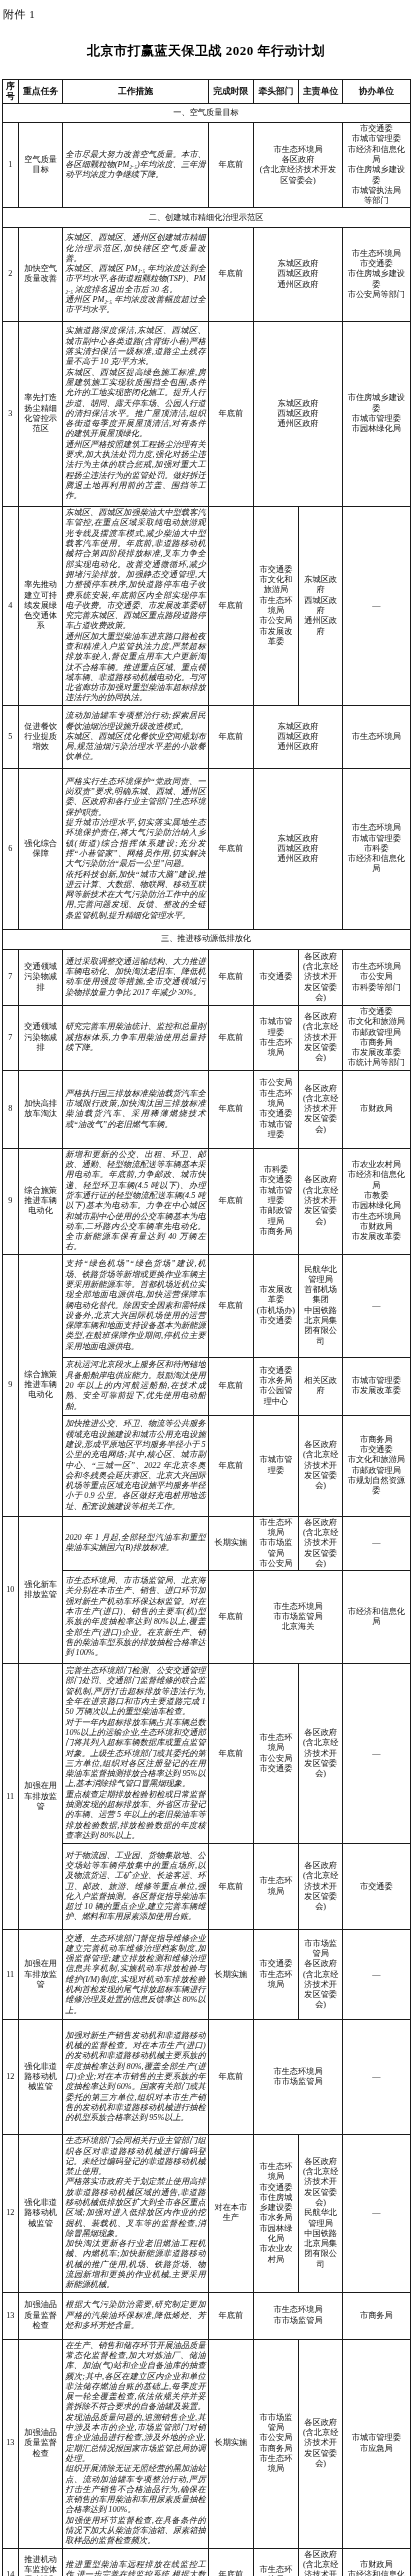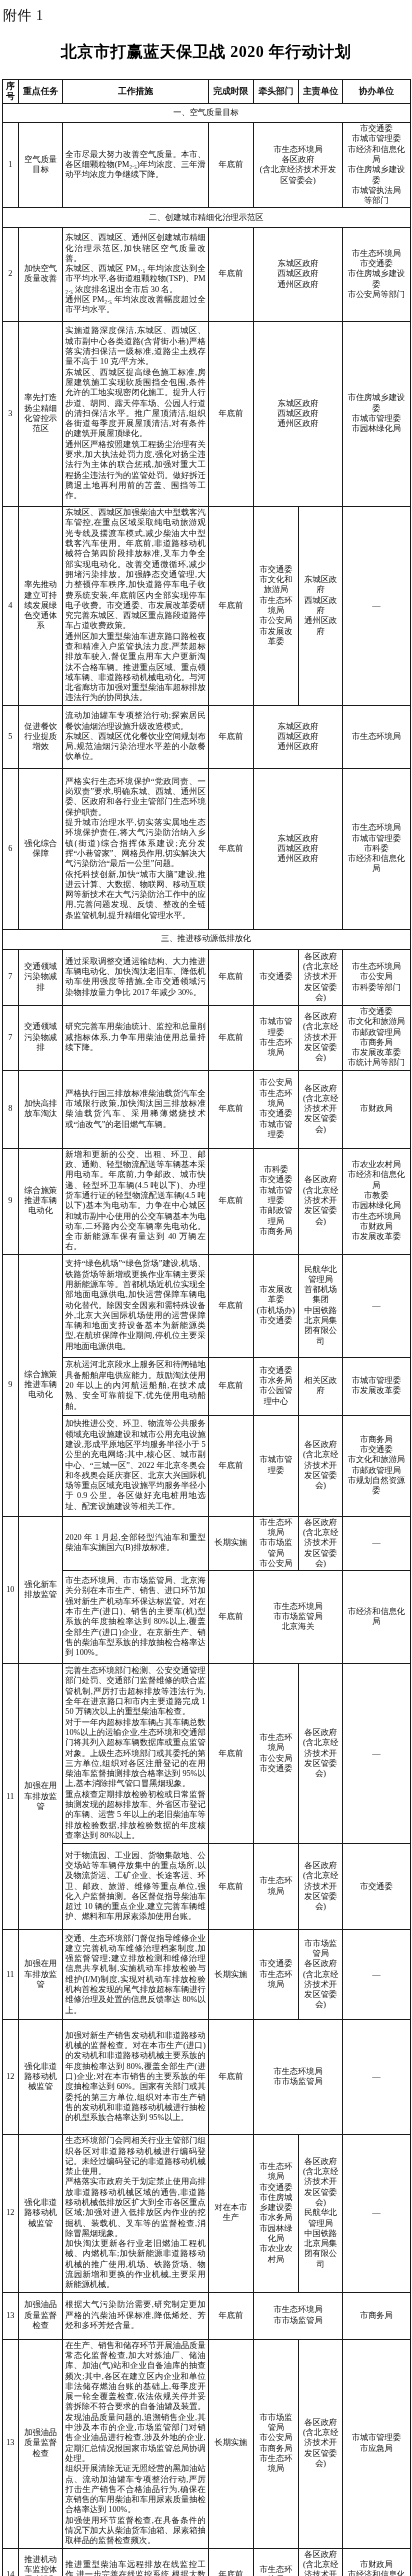--- a/index.html
+++ b/index.html
@@ -1,30 +1,30 @@
 <!DOCTYPE html>
 <html style="font-size:8.2px"><head>
 <meta charset="utf-8">
 <style>
   html,body{margin:0;padding:0;background:#ffffff;}
   .page{position:relative;width:412px;height:2690px;background:#fff;color:#111;
         font-family:"Liberation Serif","DejaVu Serif",serif;overflow:hidden;}
-  .attach{position:absolute;top:7.2px;left:3.1px;font-size:14px;letter-spacing:0.5px;color:#111;}
+  .attach{position:absolute;top:7.2px;left:3.1px;font-size:11px;letter-spacing:0.5px;color:#111;}
   .doc-title{position:absolute;top:42px;left:0;width:100%;text-align:center;
-             font-weight:bold;font-size:16px;letter-spacing:0.5px;color:#000;}
+             font-weight:bold;font-size:13px;letter-spacing:0.5px;color:#000;}
   table.plan{position:absolute;top:79px;left:1.5px;width:409px;border-collapse:collapse;
              table-layout:fixed;border:1px solid #1a1a1a;}
   table.plan th,table.plan td{border:0.5px solid #1a1a1a;padding:1px 2.1px;vertical-align:middle;
              font-size:8.2px;line-height:10.3px;color:#111;word-break:break-all;}
   table.plan th{font-family:"Liberation Sans","DejaVu Sans",sans-serif;font-weight:bold;
              font-size:8.8px;text-align:center;height:13.4px;}
   td.sec{font-family:"Liberation Sans","DejaVu Sans",sans-serif;font-weight:normal;
              font-size:8.8px;text-align:center;}
   td.c{text-align:center;white-space:pre-line;}
-  td.measure{text-align:justify;padding:2.1px 4.1px;}
+  td.measure{text-align:justify;padding:2.1px 4.1px;font-style:italic;}
   td.measure .para{text-align:justify;}
 </style>
 </head>
 <body>
 
 <div class="page">
   <div class="attach">附件 1</div>
   <div class="doc-title">北京市打赢蓝天保卫战 2020 年行动计划</div>
 
   <table class="plan">

